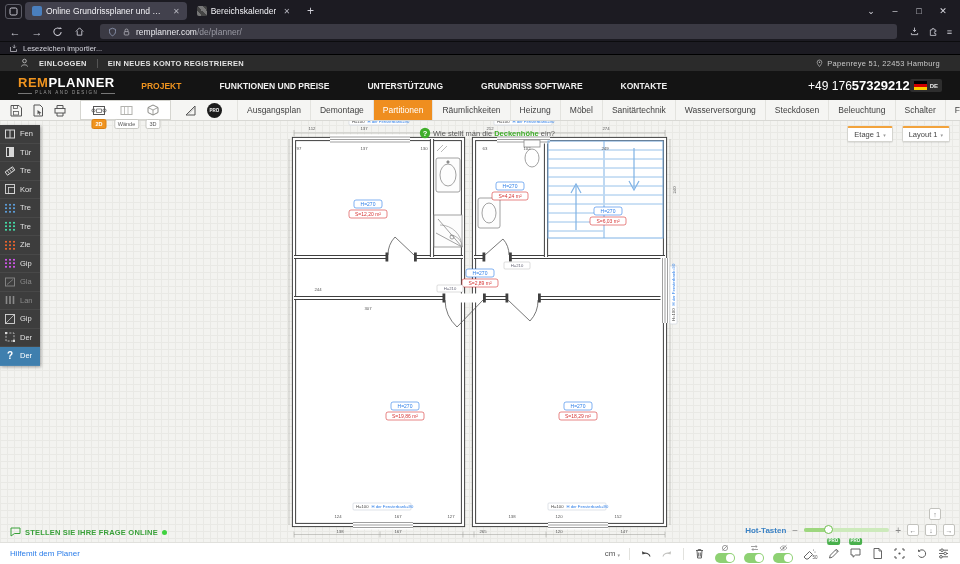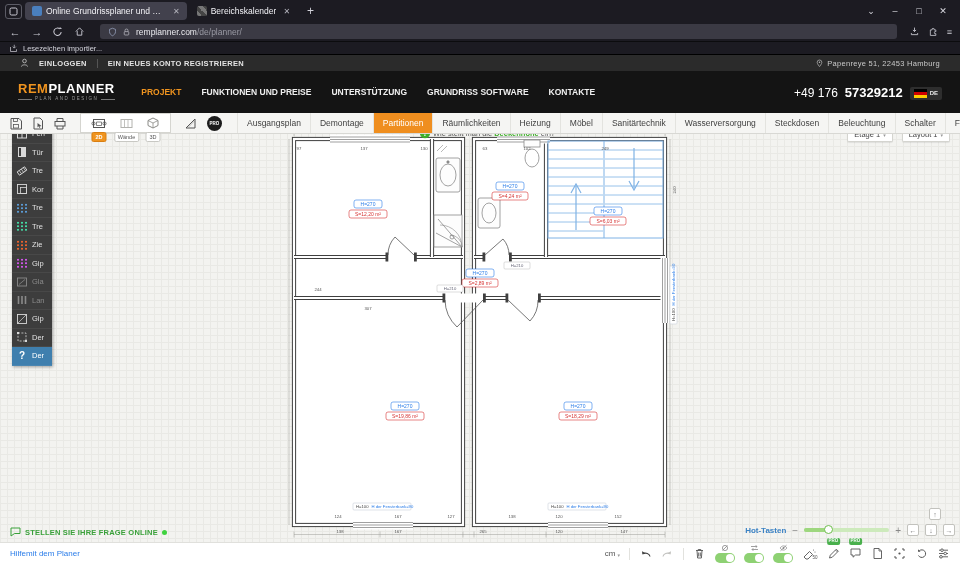--- a/index.html
+++ b/index.html
@@ -25,30 +25,30 @@
   .urlbox{flex:1;height:15px;background:#3b3a44;border-radius:3px;display:flex;align-items:center;gap:5px;padding:0 8px;margin:0 4px}
   .urltext{font-size:8.5px;color:#ececf0}
   .urltext .path{color:#9a9aa4}
   .navicons{display:flex;align-items:center;gap:8px;color:#cdcdd6}
   .bookbar{height:13px;background:#1c1b22;border-bottom:1px solid #000;display:flex;align-items:center;gap:5px;padding:0 9px;color:#d4d4dc;font-size:7.5px}
 
   
   .account{height:16px;background:#2b2b2b;display:flex;align-items:center;gap:10px;padding:0 20px;font-size:7.5px;font-weight:bold;color:#e4e4e4;letter-spacing:.3px}
   .account .sep{width:1px;height:9px;background:#555}
   .addr{margin-left:auto;display:flex;align-items:center;gap:4px;color:#c9c9c9;font-weight:normal}
-  .siteheader{height:42px;background:#141414;display:flex;align-items:center;padding:0 18px}
+  .siteheader{height:29px;background:#141414;display:flex;align-items:center;padding:0 18px}
   .logo{line-height:1}
   .logo .row1{font-size:13px;font-weight:bold;letter-spacing:.5px}
   .logo .b1{color:#f0941f}.logo .b2{color:#fff}
   .logo .row2{font-size:4.5px;color:#9a9a9a;letter-spacing:1.5px;margin-top:2px;display:flex;align-items:center;gap:3px}
   .logo .dash{display:inline-block;width:14px;height:1px;background:#777}
-  .mainnav{display:flex;gap:20px;margin-left:26px}
+  .mainnav{display:flex;gap:38px;margin-left:26px}
   .mainnav span{font-size:8.5px;font-weight:bold;color:#efefef}
   .mainnav .active{color:#f0941f}
-  .phone{margin-left:auto;display:flex;align-items:flex-end;gap:7px;color:#fff}
+  .phone{margin-left:auto;display:flex;align-items:center;color:#fff}
   .phone .pre{font-size:12px;font-weight:normal}
   .phone .num{font-size:13px;font-weight:bold}
   .flagbadge{display:flex;align-items:center;gap:3px;background:#2e2e2e;border-radius:2px;padding:2px 4px}
   .flag{width:13px;height:9px;background:linear-gradient(#000 33%,#d00000 33% 66%,#ffce00 66%)}
   .flagbadge b{font-size:6px;color:#e9e9e9}
 
   
   .apptoolbar{height:21px;background:#f5f5f3;border-bottom:1px solid #d8d8d4;display:flex;align-items:stretch;position:relative;z-index:6}
   .tbicons{display:flex;align-items:center;gap:9px;padding:0 9px}
   .tbicon{display:flex;align-items:center}
@@ -64,21 +64,21 @@
   
   .workspace{position:absolute;top:118px;left:0;width:960px;height:424px;overflow:hidden;
     background-color:#f3f3f0;
     background-image:
       linear-gradient(to right,#e9e9e5 1px,transparent 1px),
       linear-gradient(to bottom,#e9e9e5 1px,transparent 1px),
       linear-gradient(to right,#dededa 1px,transparent 1px),
       linear-gradient(to bottom,#dededa 1px,transparent 1px);
     background-size:7px 7px,7px 7px,35px 35px,35px 35px}
   .plansvg{position:absolute;left:0;top:0;z-index:1}
-  .toolpanel{position:absolute;left:12px;top:7px;width:40px;background:#3d3d3d;z-index:4;box-shadow:1px 1px 3px rgba(0,0,0,.35)}
+  .toolpanel{position:absolute;left:0;top:7px;width:40px;background:#3d3d3d;z-index:4;box-shadow:1px 1px 3px rgba(0,0,0,.35)}
   .titem{height:18.5px;display:flex;align-items:center;gap:3px;padding-left:3px;border-bottom:1px solid rgba(255,255,255,.06);color:#e0e0e0;font-size:7.5px;white-space:nowrap;overflow:hidden}
   .titem.dim{color:#8a8a8a}
   .titem.active{background:#3f7fae;color:#fff}
   .ticon{width:14px;height:13px;flex:none;display:flex;align-items:center;justify-content:center}
   .hatch{width:12px;height:10px;background-size:4px 3.5px;background-image:radial-gradient(circle,#5b9bd5 1.1px,transparent 1.2px)}
   .h-green{background-image:radial-gradient(circle,#43d9a3 1.1px,transparent 1.2px)}
   .h-orange{background-image:radial-gradient(circle,#e8622d 1.1px,transparent 1.2px)}
   .h-magenta{background-image:radial-gradient(circle,#cf54e8 1.1px,transparent 1.2px)}
   .qmark{color:#fff;font-weight:bold;font-size:10px}
 

